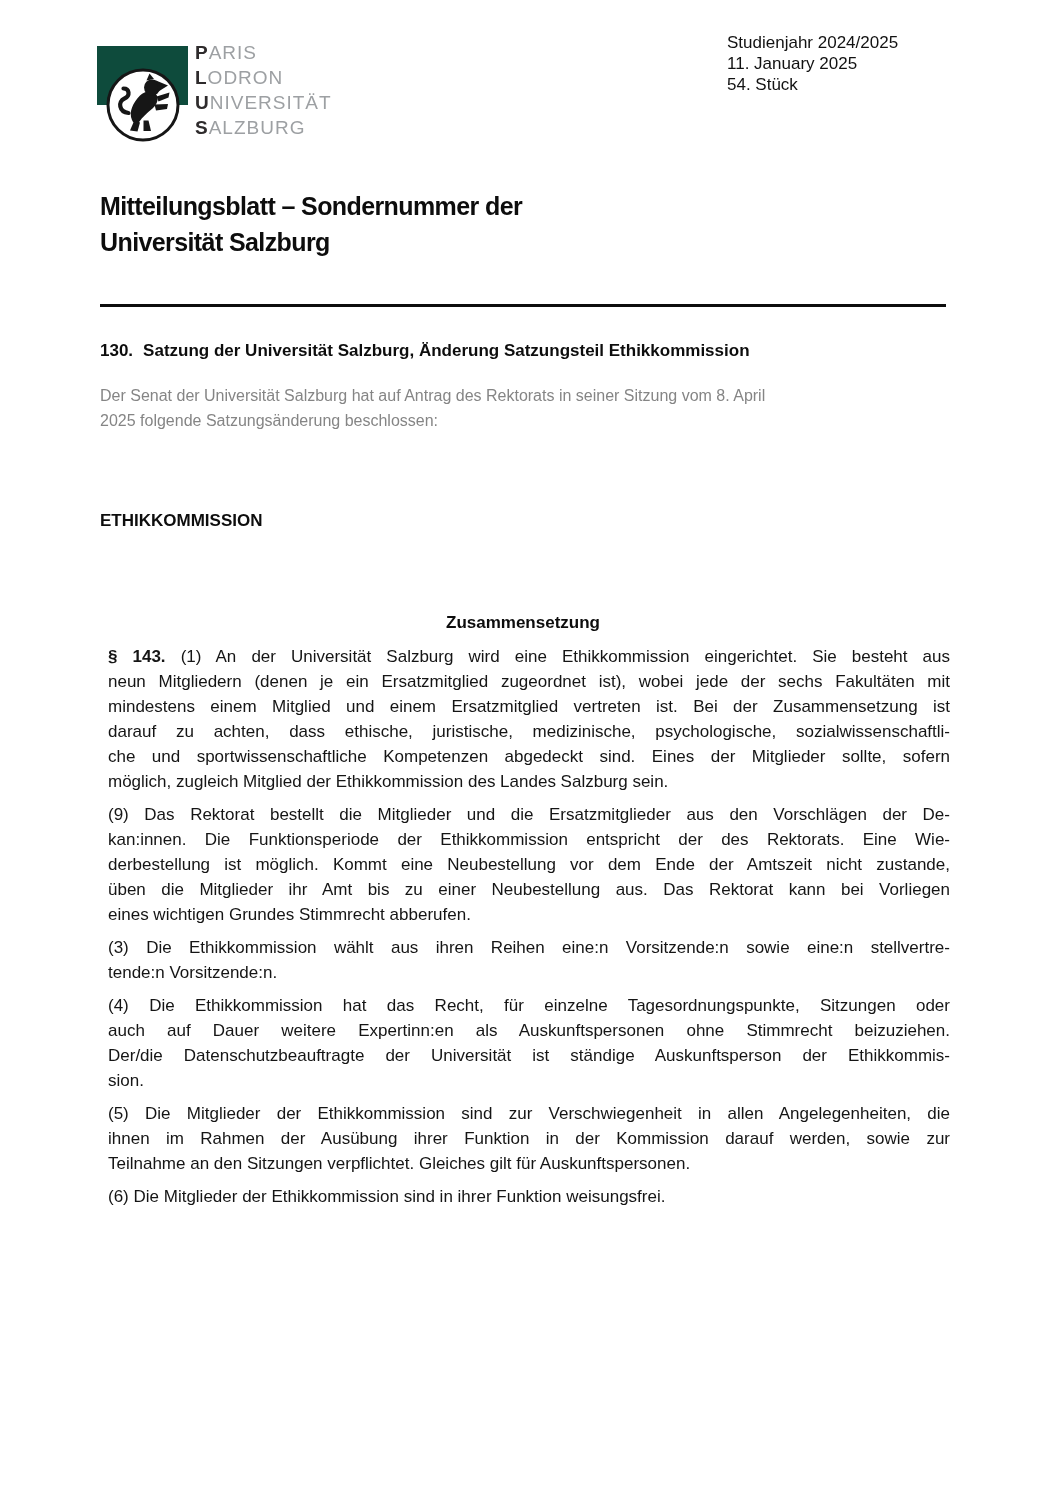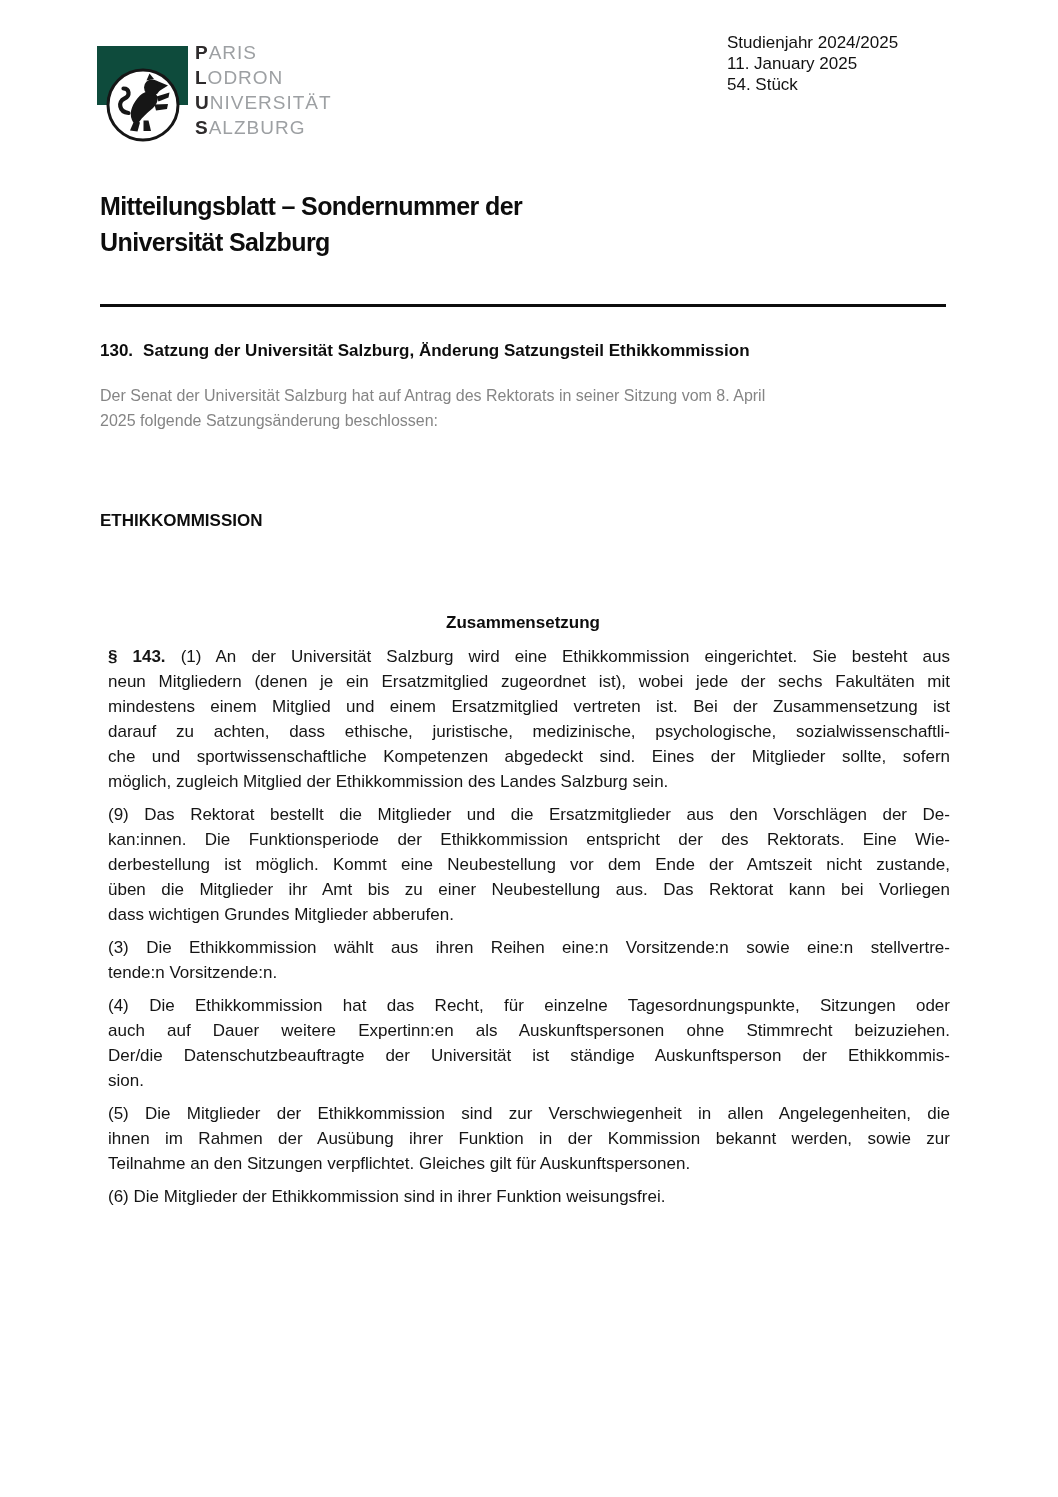--- a/index.html
+++ b/index.html
@@ -92,35 +92,35 @@
         <div class="pline">mindestens einem Mitglied und einem Ersatzmitglied vertreten ist. Bei der Zusammensetzung ist</div>
         <div class="pline">darauf zu achten, dass ethische, juristische, medizinische, psychologische, sozialwissenschaftli-</div>
         <div class="pline">che und sportwissenschaftliche Kompetenzen abgedeckt sind. Eines der Mitglieder sollte, sofern</div>
         <div class="pline last">möglich, zugleich Mitglied der Ethikkommission des Landes Salzburg sein.</div>
       </div>
       <div class="para">
         <div class="pline">(9) Das Rektorat bestellt die Mitglieder und die Ersatzmitglieder aus den Vorschlägen der De-</div>
         <div class="pline">kan:innen. Die Funktionsperiode der Ethikkommission entspricht der des Rektorats. Eine Wie-</div>
         <div class="pline">derbestellung ist möglich. Kommt eine Neubestellung vor dem Ende der Amtszeit nicht zustande,</div>
         <div class="pline">üben die Mitglieder ihr Amt bis zu einer Neubestellung aus. Das Rektorat kann bei Vorliegen</div>
-        <div class="pline last">dass wichtigen Grundes Mitglieder abberufen.</div>
+        <div class="pline last">eines wichtigen Grundes Stimmrecht abberufen.</div>
       </div>
       <div class="para">
         <div class="pline">(3) Die Ethikkommission wählt aus ihren Reihen eine:n Vorsitzende:n sowie eine:n stellvertre-</div>
         <div class="pline last">tende:n Vorsitzende:n.</div>
       </div>
       <div class="para">
         <div class="pline">(4) Die Ethikkommission hat das Recht, für einzelne Tagesordnungspunkte, Sitzungen oder</div>
         <div class="pline">auch auf Dauer weitere Expertinn:en als Auskunftspersonen ohne Stimmrecht beizuziehen.</div>
         <div class="pline">Der/die Datenschutzbeauftragte der Universität ist ständige Auskunftsperson der Ethikkommis-</div>
         <div class="pline last">sion.</div>
       </div>
       <div class="para">
         <div class="pline">(5) Die Mitglieder der Ethikkommission sind zur Verschwiegenheit in allen Angelegenheiten, die</div>
-        <div class="pline">ihnen im Rahmen der Ausübung ihrer Funktion in der Kommission bekannt werden, sowie zur</div>
+        <div class="pline">ihnen im Rahmen der Ausübung ihrer Funktion in der Kommission darauf werden, sowie zur</div>
         <div class="pline last">Teilnahme an den Sitzungen verpflichtet. Gleiches gilt für Auskunftspersonen.</div>
       </div>
       <div class="para">
         <div class="pline last">(6) Die Mitglieder der Ethikkommission sind in ihrer Funktion weisungsfrei.</div>
       </div>
     </div>
 
 </div>
 
 </body></html>

